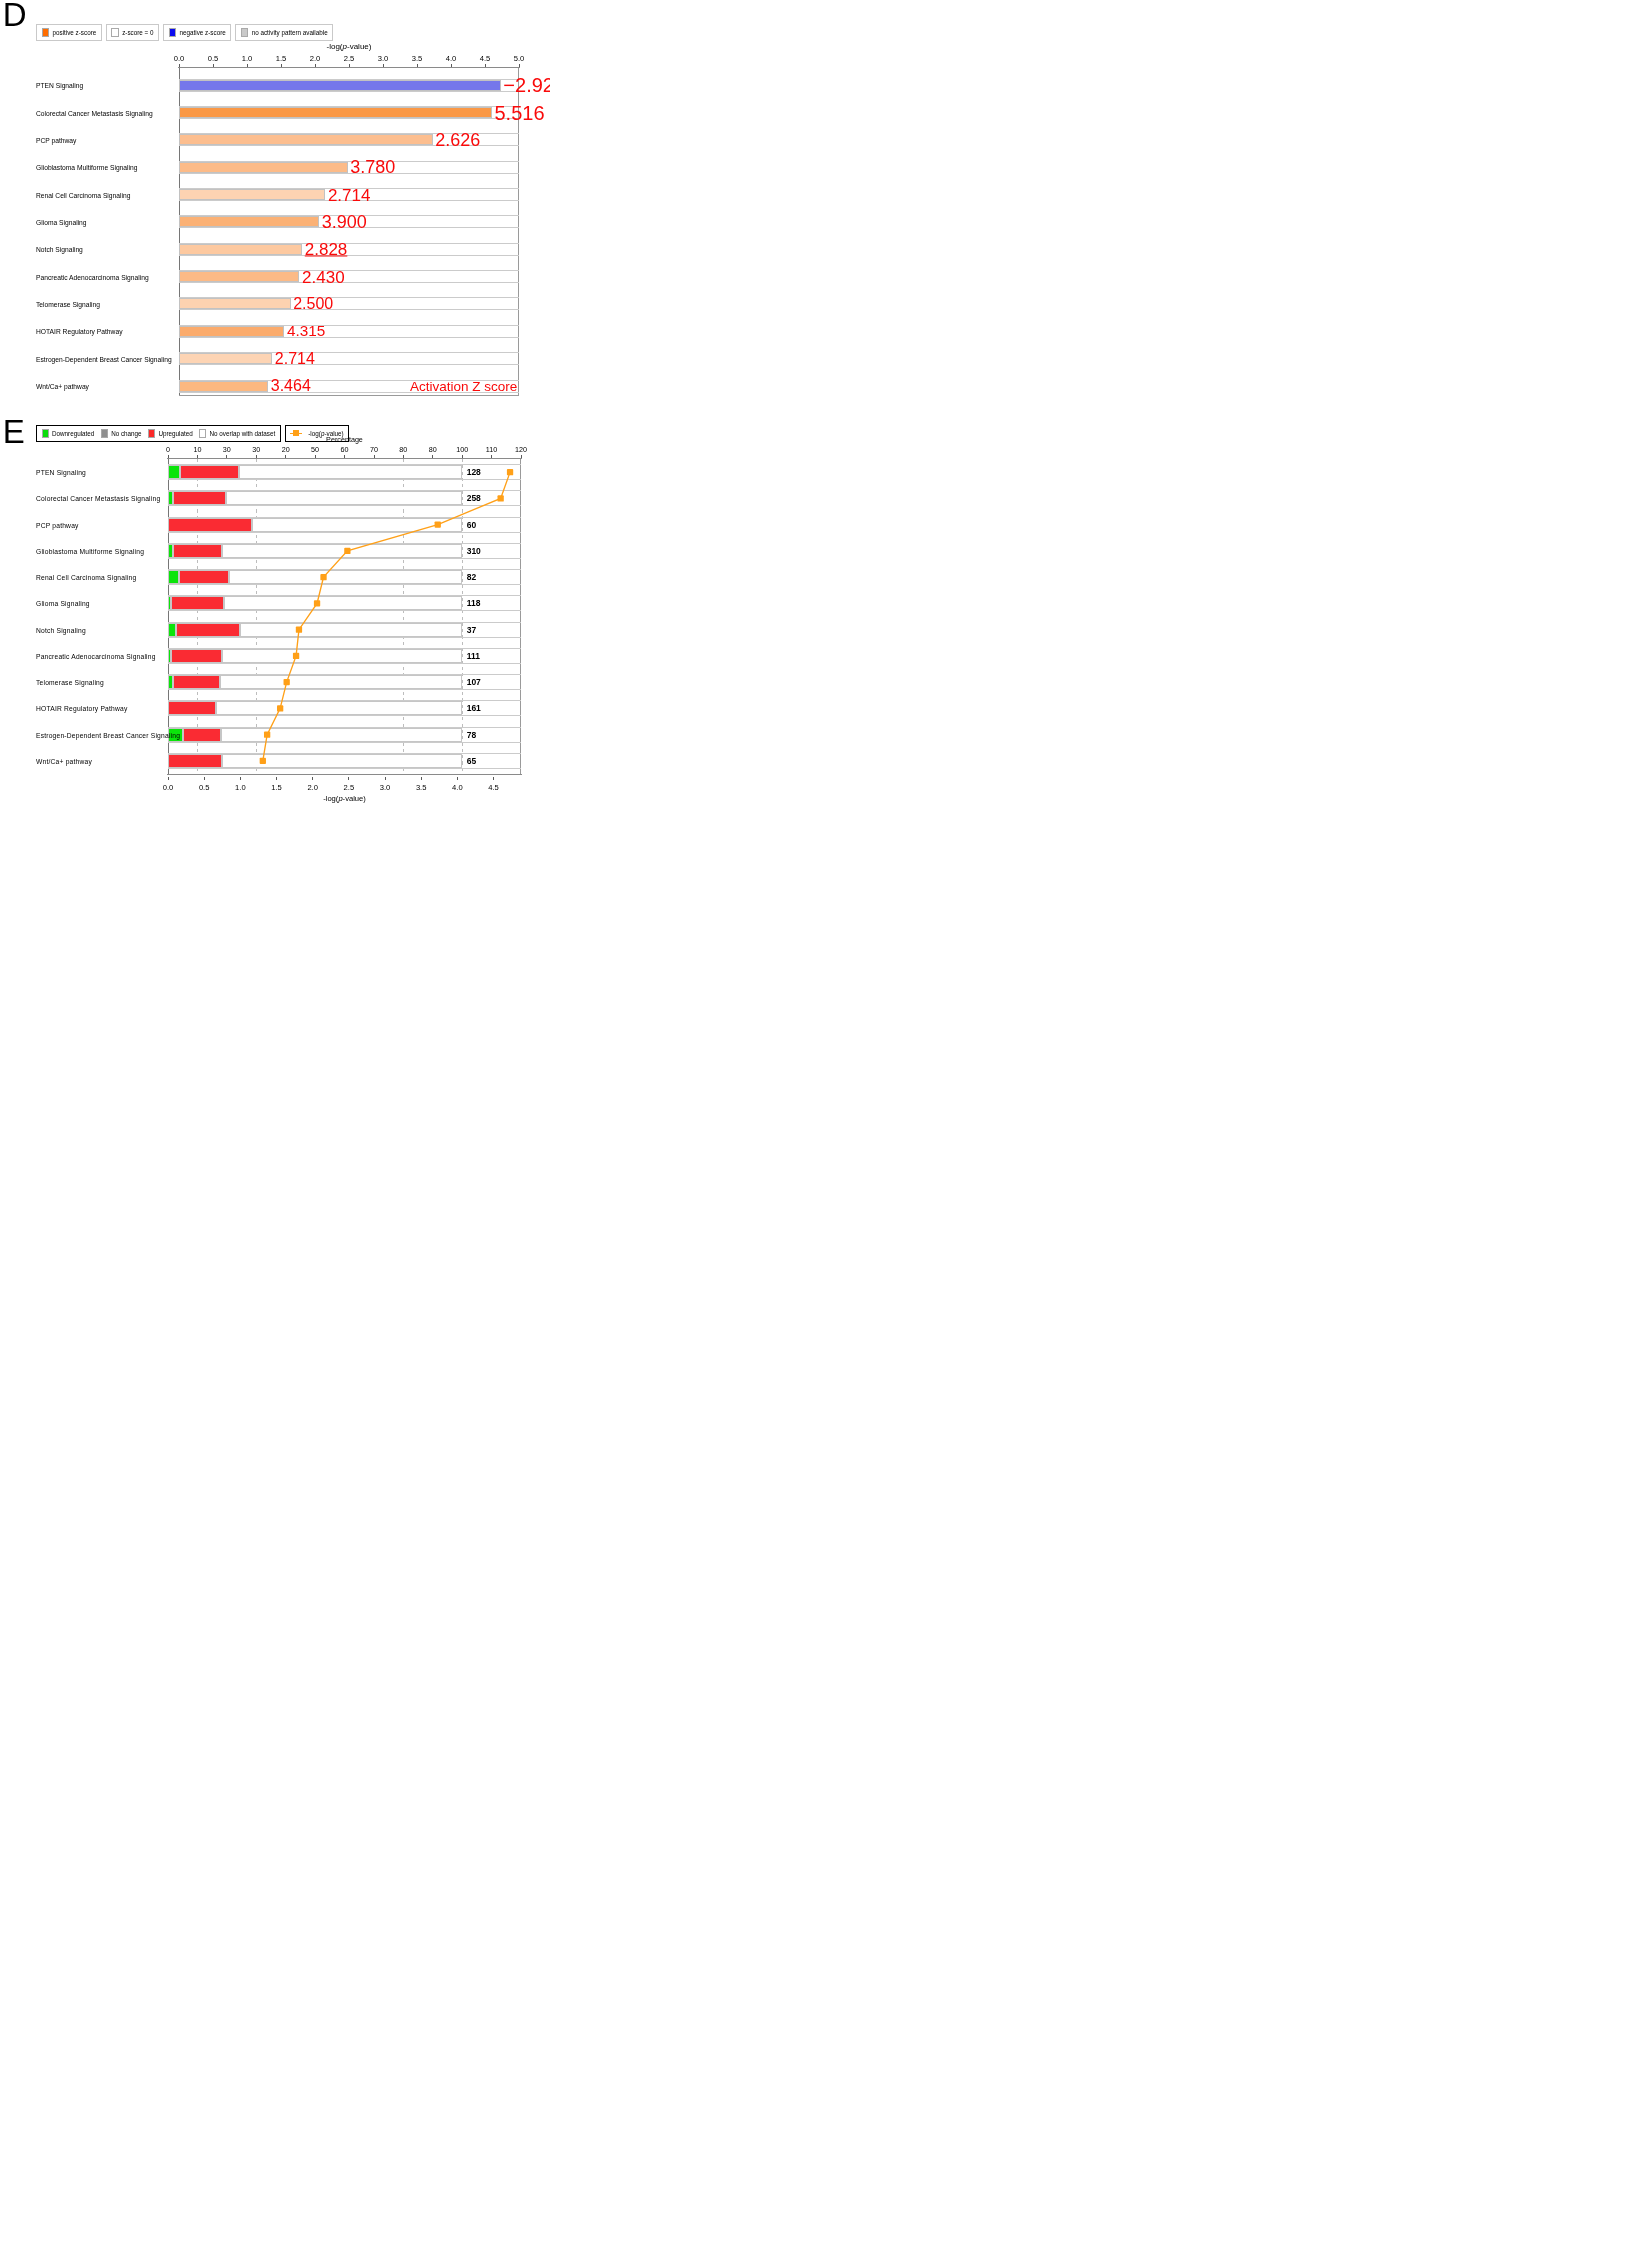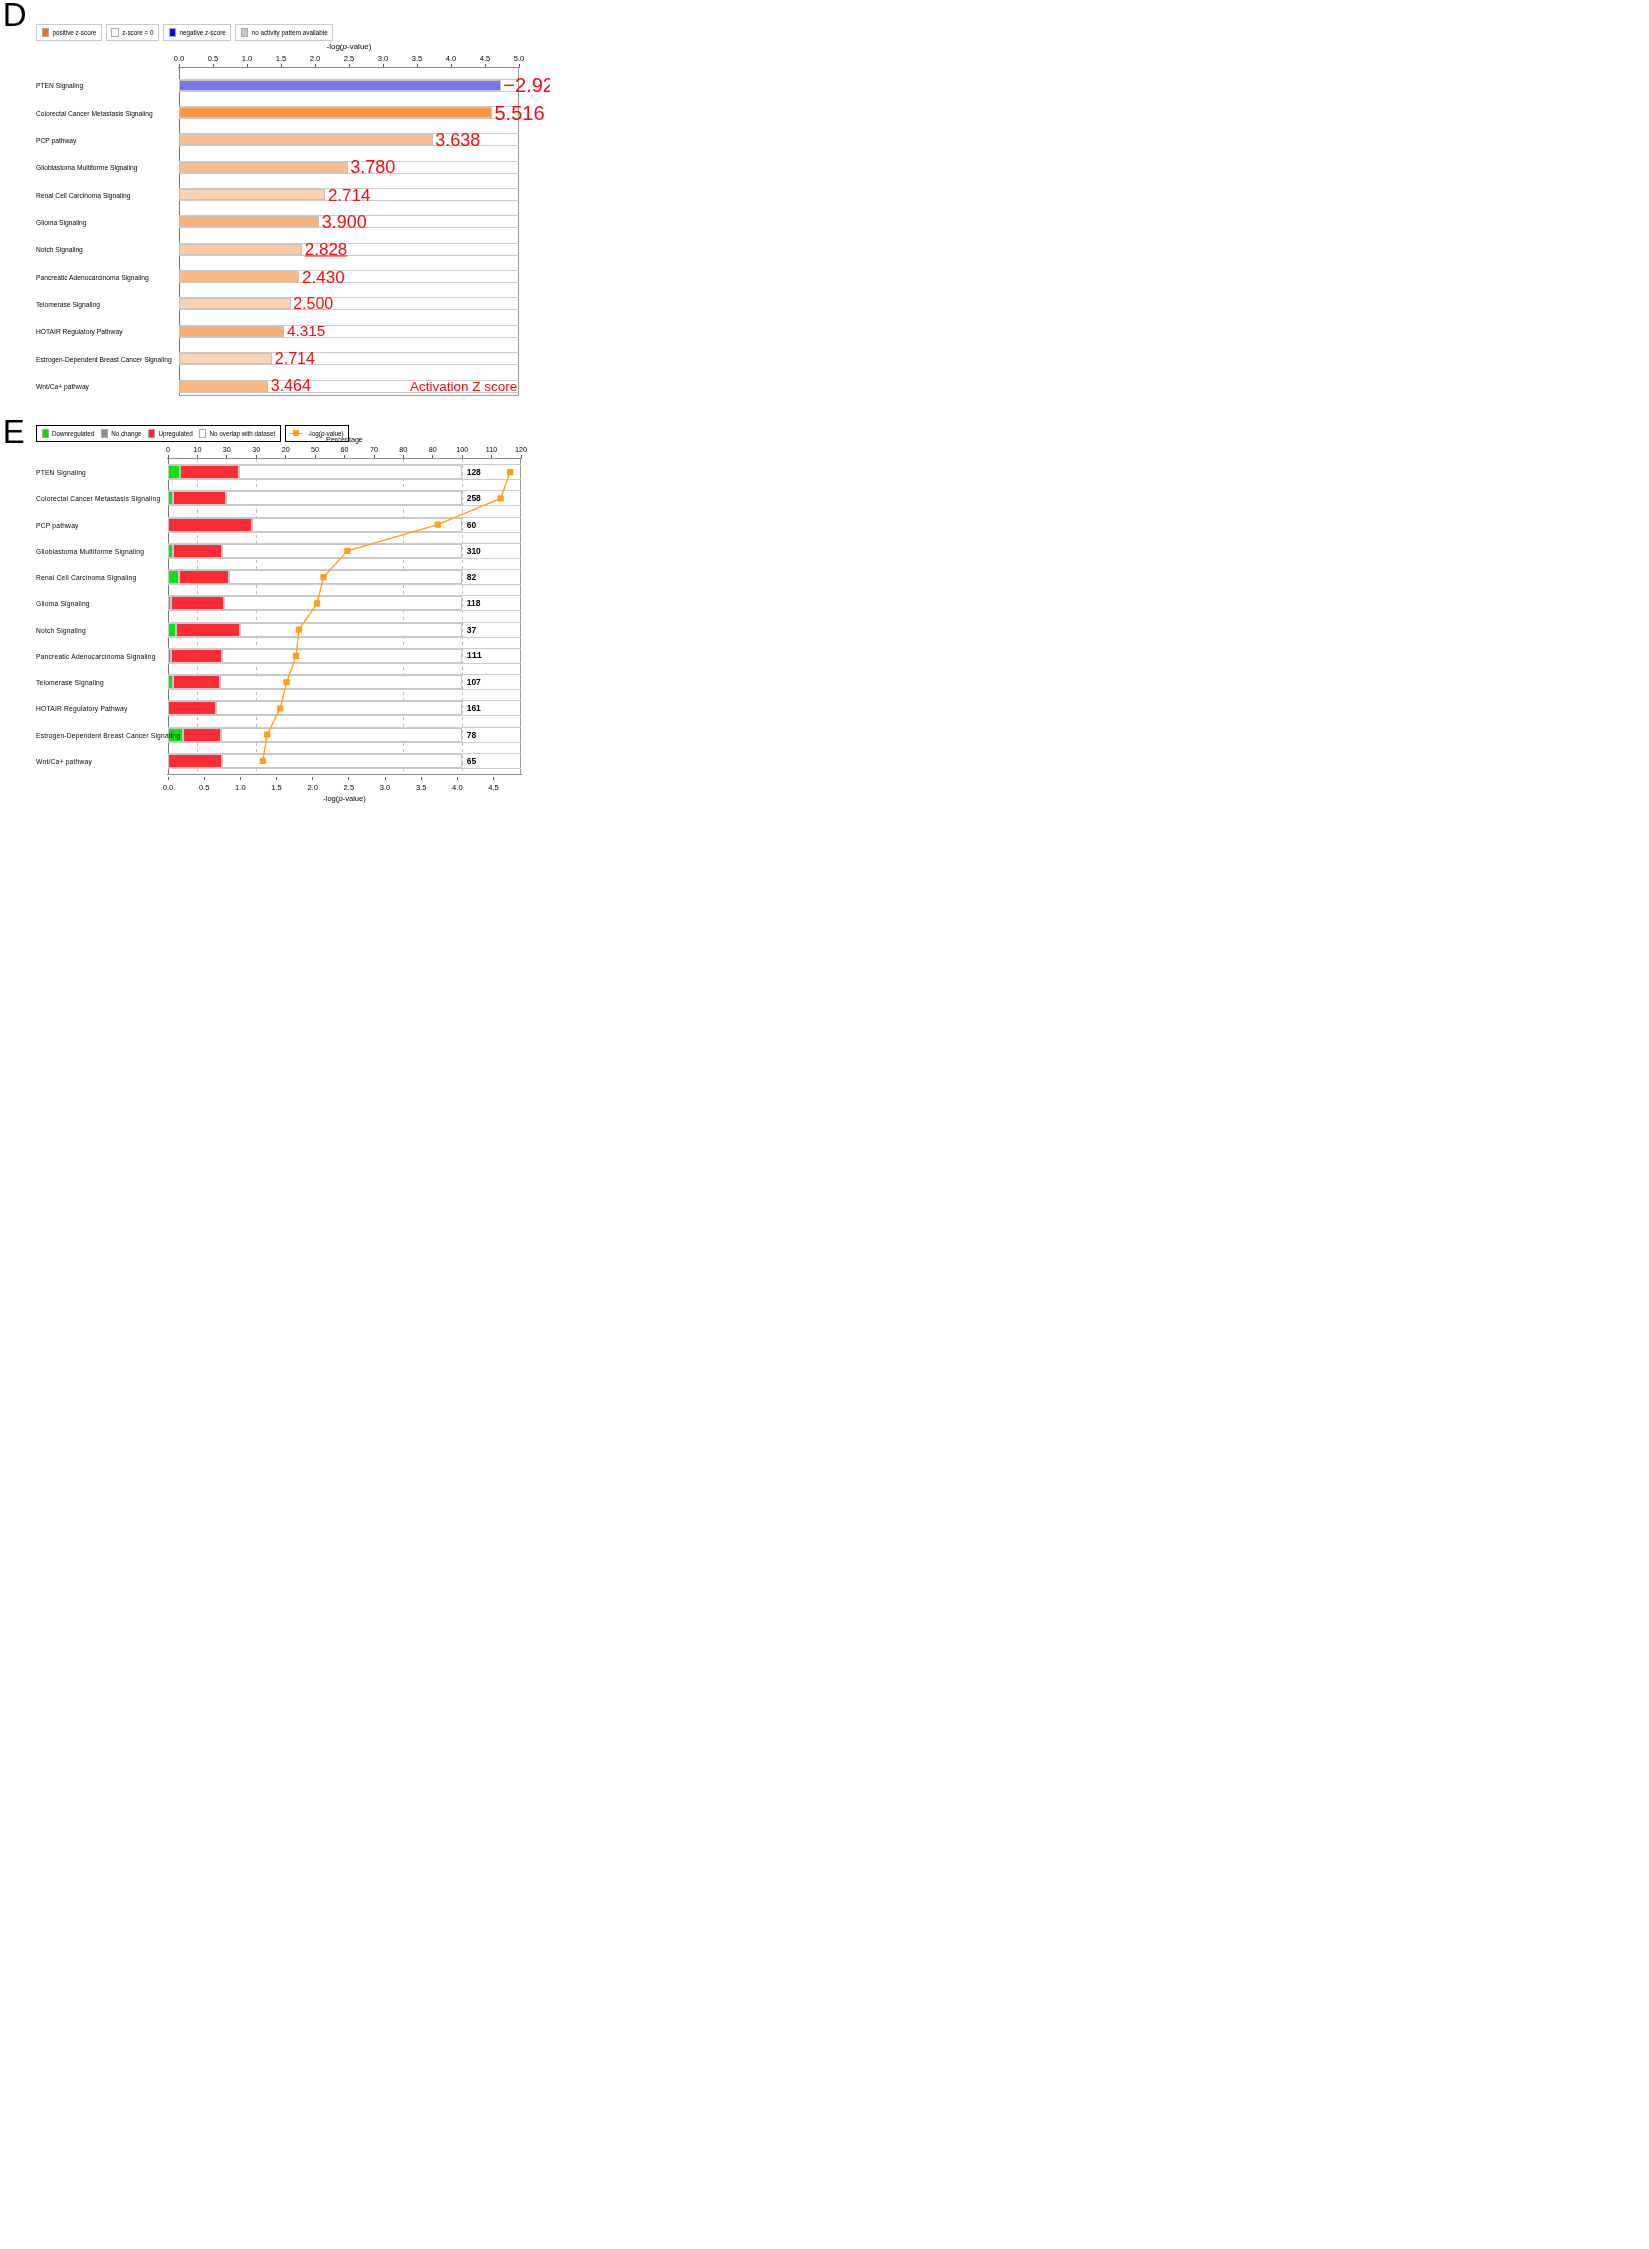--- a/index.html
+++ b/index.html
@@ -114,21 +114,21 @@
           <div class="d-bar" style="width: 94.6%; background: rgb(117, 119, 235);"></div>
         </div>
         <div class="z-label" style="left: calc(94.6% + 2.7px); top: 17.3px; font-size: 20px;">−2.921</div>
         <div class="d-band" style="top: 38px;">
           <div class="d-bar" style="width: 92%; background: rgb(250, 152, 69);"></div>
         </div>
         <div class="z-label" style="left: calc(92% + 2.7px); top: 45px; font-size: 20px;">5.516</div>
         <div class="d-band" style="top: 65px;">
           <div class="d-bar" style="width: 74.6%; background: rgb(252, 190, 143);"></div>
         </div>
-        <div class="z-label" style="left: calc(74.6% + 2.7px); top: 72px; font-size: 18px;">3.638</div>
+        <div class="z-label" style="left: calc(74.6% + 2.7px); top: 72px; font-size: 18px;">2.626</div>
         <div class="d-band" style="top: 93px;">
           <div class="d-bar" style="width: 49.6%; background: rgb(252, 187, 136);"></div>
         </div>
         <div class="z-label" style="left: calc(49.6% + 2.7px); top: 99px; font-size: 18px;">3.780</div>
         <div class="d-band" style="top: 120px;">
           <div class="d-bar" style="width: 43%; background: rgb(253, 211, 178);"></div>
         </div>
         <div class="z-label" style="left: calc(43% + 2.7px); top: 127px; font-size: 17px;">2.714</div>
         <div class="d-band" style="top: 147px;">
           <div class="d-bar" style="width: 41.2%; background: rgb(251, 177, 117);"></div>
@@ -308,21 +308,21 @@
           <div class="e-seg" style="left: 0%; width: 2.16667%; background: rgb(11, 228, 11);"></div>
           <div class="e-seg" style="left: 2.16667%; width: 18.25%; background: rgb(250, 43, 51);"></div>
           <div class="e-seg" style="left: 20.4167%; width: 62.9167%; background: rgb(255, 255, 255);"></div>
         </div>
         <div class="count-label" style="left: calc(83.3333% + 4.5px); top: 171px;">37</div>
         <div class="e-band" style="top: 189px;">
           <div class="e-seg" style="left: 0%; width: 0.833333%; background: rgb(11, 228, 11);"></div>
           <div class="e-seg" style="left: 0.833333%; width: 14.5%; background: rgb(250, 43, 51);"></div>
           <div class="e-seg" style="left: 15.3333%; width: 68%; background: rgb(255, 255, 255);"></div>
         </div>
-        <div class="count-label" style="left: calc(83.3333% + 4.5px); top: 197px; font-family: Liberation Mono, monospace;">111</div>
+        <div class="count-label" style="left: calc(83.3333% + 4.5px); top: 197px;">111</div>
         <div class="e-band" style="top: 215px;">
           <div class="e-seg" style="left: 0%; width: 1.5%; background: rgb(11, 228, 11);"></div>
           <div class="e-seg" style="left: 1.5%; width: 13.3333%; background: rgb(250, 43, 51);"></div>
           <div class="e-seg" style="left: 14.8333%; width: 68.5%; background: rgb(255, 255, 255);"></div>
         </div>
         <div class="count-label" style="left: calc(83.3333% + 4.5px); top: 223px;">107</div>
         <div class="e-band" style="top: 241px;">
           <div class="e-seg" style="left: 0%; width: 13.5833%; background: rgb(250, 43, 51);"></div>
           <div class="e-seg" style="left: 13.5833%; width: 69.75%; background: rgb(255, 255, 255);"></div>
         </div>

